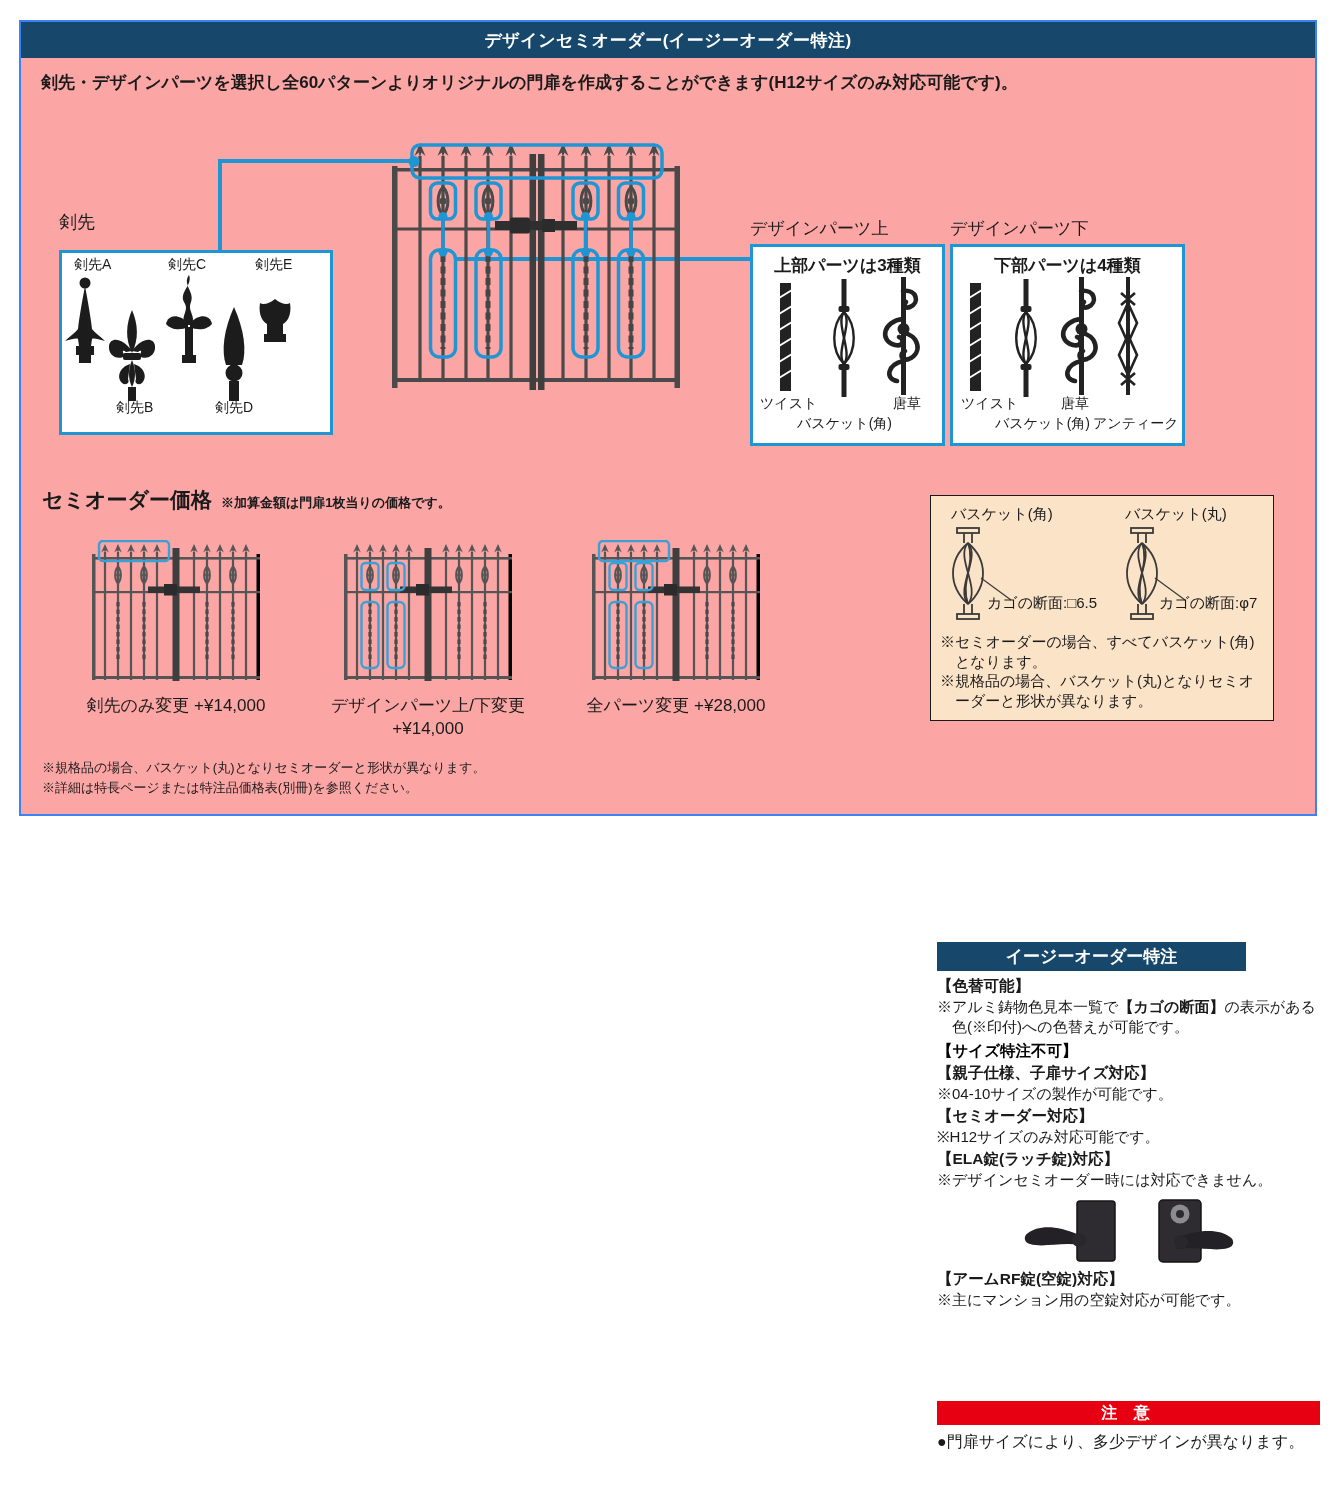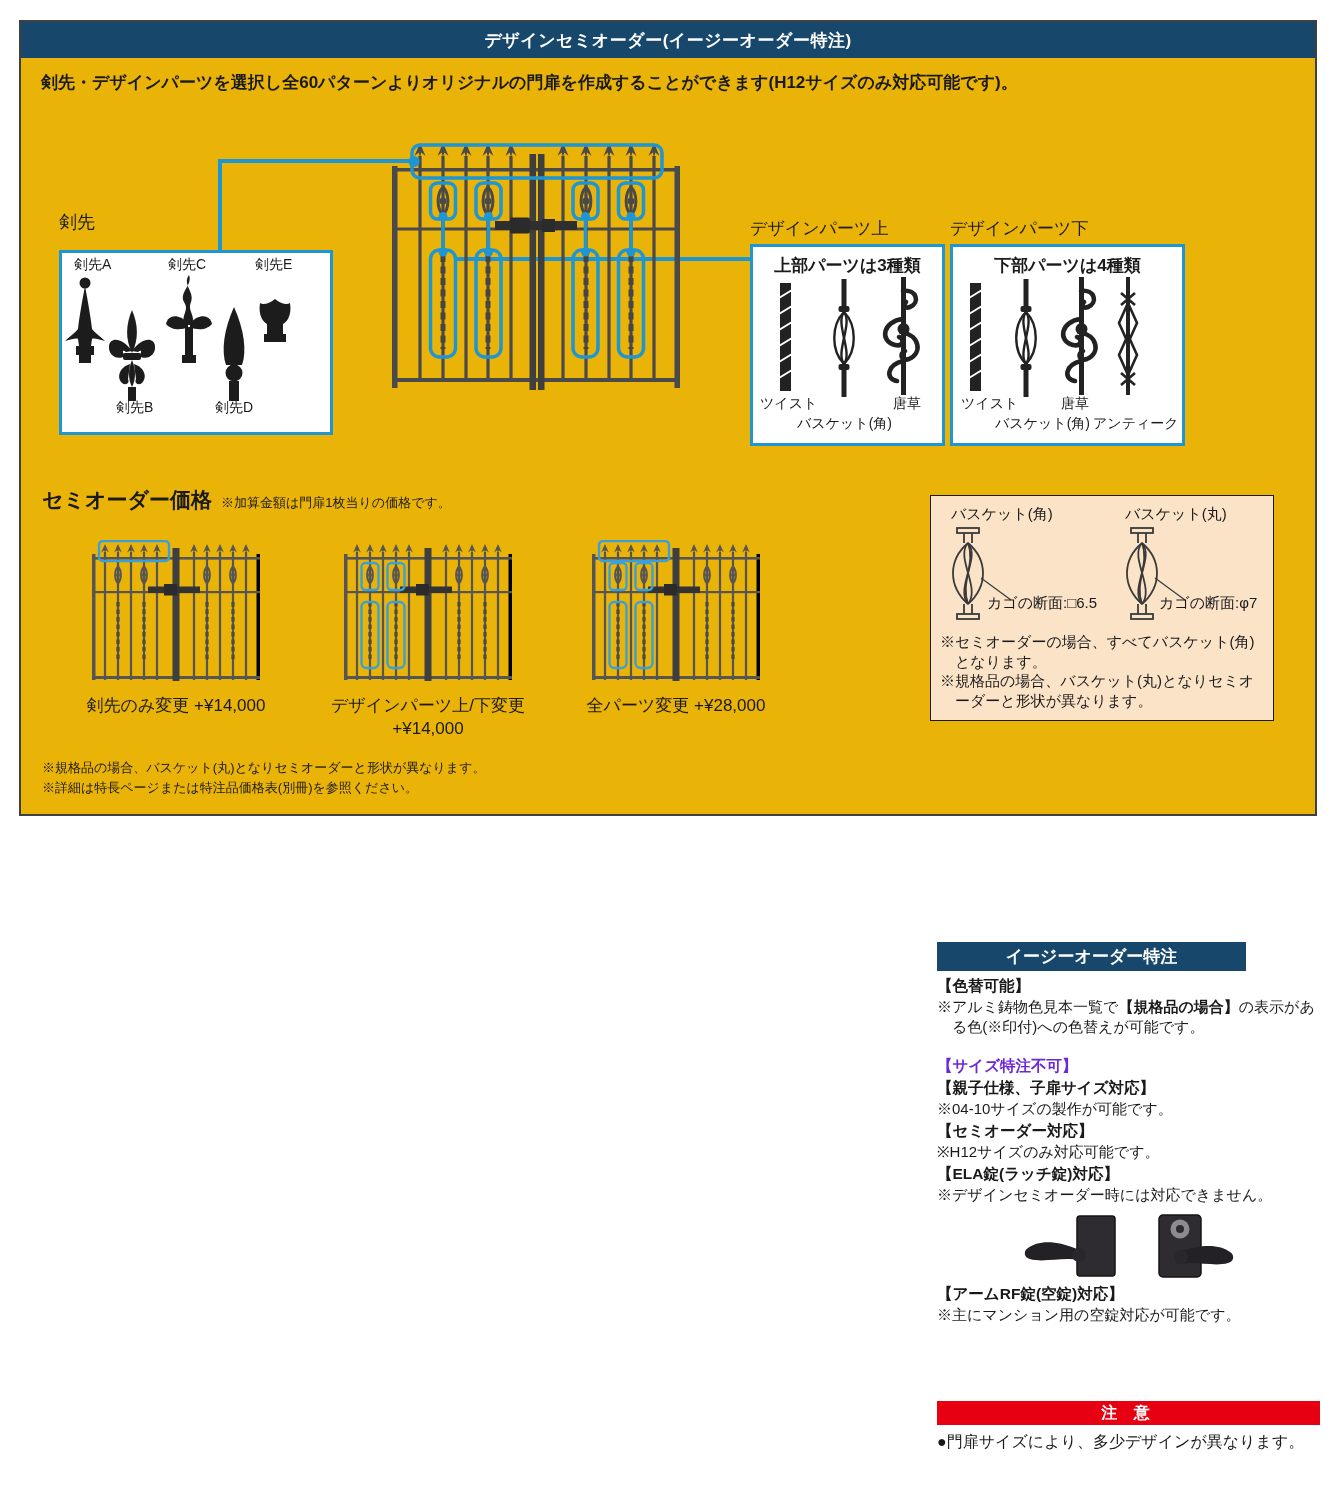--- a/index.html
+++ b/index.html
@@ -1,45 +1,45 @@
 <!DOCTYPE html>
 <html><head>
 <meta charset="utf-8">
 <style>
   html,body{margin:0;padding:0;background:#fff;}
   body{width:1336px;height:1502px;position:relative;font-family:"Liberation Sans",sans-serif;color:#1a1a1a;
        -webkit-font-smoothing:antialiased;}
   .abs{position:absolute;}
   
-  .main-box{position:absolute;left:19px;top:20px;width:1294px;height:792px;border:2px solid #404040;background:#eab308;}
+  .main-box{position:absolute;left:19px;top:20px;width:1294px;height:792px;border:2px solid #3b82f6;background:#fca5a5;}
   .main-header{position:absolute;left:0;top:0;width:100%;height:36px;background:#17486b;color:#fff;
                font-weight:bold;font-size:17px;display:flex;align-items:center;justify-content:center;letter-spacing:.5px;}
   .intro{position:absolute;left:20px;top:49px;font-size:17px;font-weight:bold;}
   .sec-label{font-size:17px;font-weight:normal;}
   .blue-box{position:absolute;border:3px solid #1e96d4;background:#fff;}
   .blue-line{position:absolute;background:#1e96d4;z-index:1;}
   .gate-svg{position:absolute;z-index:2;}
   .part-label{position:absolute;font-size:14px;white-space:nowrap;}
   .box-heading{position:absolute;width:100%;text-align:center;top:7px;font-size:17px;font-weight:bold;}
   
   .price-title{position:absolute;left:21px;top:464px;font-size:21px;font-weight:bold;}
-  .price-note{position:absolute;left:200px;top:472px;font-size:13px;font-weight:normal;}
+  .price-note{position:absolute;left:200px;top:472px;font-size:13px;font-weight:bold;}
   .gate-caption{position:absolute;font-size:17px;text-align:center;line-height:1.35;}
   .footnotes{position:absolute;left:21px;top:736px;font-size:13px;line-height:1.5;}
   
   .beige-box{position:absolute;left:909px;top:473px;width:342px;height:224px;background:#fbe3c8;border:1.5px solid #1a1a1a;}
   .beige-box .lbl{position:absolute;font-size:15px;}
   .beige-note{position:absolute;left:9px;top:136px;width:326px;font-size:15px;line-height:1.3;}
   .hang{padding-left:1em;text-indent:-1em;margin:0;}
   
   .easy-header{position:absolute;left:937px;top:942px;width:309px;height:29px;background:#17486b;color:#fff;
                font-weight:bold;font-size:17px;display:flex;align-items:center;justify-content:center;}
   .easy-col{position:absolute;left:937px;top:974px;width:383px;font-size:15px;line-height:1.3;}
   .easy-col .h{font-weight:bold;font-size:15.5px;margin:2px 0 1px 0;}
-  .easy-col .h.pink{color:#6d28d9;margin-top:20px;}
+  .easy-col .h.pink{color:#000000;margin-top:5px;}
   .easy-col .n{margin:0 0 1px 0;}
   .locks-row{display:flex;gap:26px;justify-content:center;align-items:flex-end;margin:8px 0 6px 0;height:66px;}
   
   .caution-bar{position:absolute;left:937px;top:1401px;width:383px;height:24px;background:#e60012;color:#fff;
                font-weight:bold;font-size:16px;display:flex;align-items:center;justify-content:center;letter-spacing:6px;}
   .caution-text{position:absolute;left:937px;top:1432px;width:390px;font-size:16px;font-weight:normal;}
 </style>
 </head>
 <body>
 
@@ -349,21 +349,21 @@
     <div>※詳細は特長ページまたは特注品価格表(別冊)を参照ください。</div>
   </div>
 </div>
 
 <div class="easy-header">
   <span>イージーオーダー特注</span>
 </div>
 
 <div class="easy-col">
   <div class="h">【色替可能】</div>
-  <p class="n hang"><span>※アルミ鋳物色見本一覧で</span><b>【規格品の場合】</b><span>の表示がある色(※印付)への色替えが可能です。</span></p>
+  <p class="n hang"><span>※アルミ鋳物色見本一覧で</span><b>【カゴの断面】</b><span>の表示がある色(※印付)への色替えが可能です。</span></p>
   <div class="h pink">【サイズ特注不可】</div>
   <div class="h">【親子仕様、子扉サイズ対応】</div>
   <p class="n hang">※04-10サイズの製作が可能です。</p>
   <div class="h">【セミオーダー対応】</div>
   <p class="n hang">※H12サイズのみ対応可能です。</p>
   <div class="h">【ELA錠(ラッチ錠)対応】</div>
   <p class="n hang">※デザインセミオーダー時には対応できません。</p>
 
   <div class="locks-row">
     <svg width="98" height="64" viewBox="0 0 98 64">

